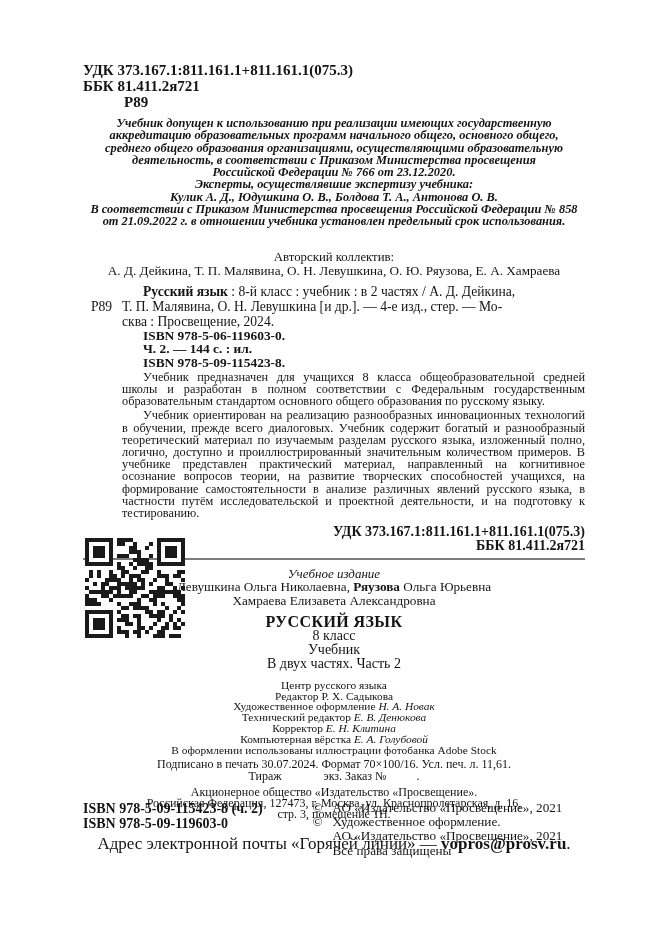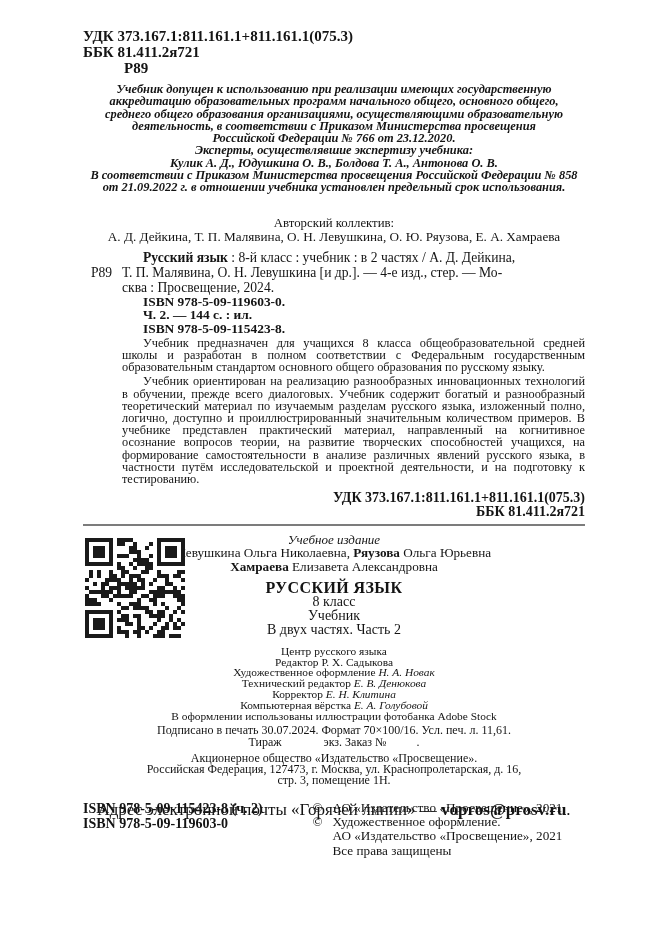--- a/index.html
+++ b/index.html
@@ -1,19 +1,19 @@
 <!DOCTYPE html>
 <html lang="ru"><head>
 <meta charset="utf-8">
 <style>
   html,body{margin:0;padding:0;background:#ffffff;}
   body{width:650px;height:937px;overflow:hidden;}
   .page{
     position:relative;box-sizing:border-box;width:650px;height:937px;
-    padding:28px 65px 0 83px;color:#141414;
+    padding:62px 65px 0 83px;color:#141414;
     font-family:"Liberation Serif","DejaVu Serif",serif;
   }
   .udk{font-weight:bold;font-size:15px;line-height:16px;}
   .code-top{margin-left:41px;}
   .approval{margin-top:7px;font-style:italic;font-weight:bold;font-size:12.4px;text-align:center;}
   .apline{line-height:12.3px;}
   .center{text-align:center;}
   .team-head{margin-top:23px;font-size:12.8px;line-height:13px;}
   .team-names{font-size:13.2px;line-height:13.5px;}
   .catalog{margin-left:39px;margin-top:7px;}
@@ -72,36 +72,36 @@
   <div class="center team-names">А. Д. Дейкина, Т. П. Малявина, О. Н. Левушкина, О. Ю. Ряузова, Е. А. Хамраева</div>
 
   <div class="catalog">
     <div class="rec l1">
       <span class="b">Русский язык</span><span> : 8-й класс : учебник : в 2 частях / А. Д. Дейкина,</span>
     </div>
     <div class="rec l2">
       <span class="code-rec">Р89</span><span>Т. П. Малявина, О. Н. Левушкина [и др.]. — 4-е изд., стер. — Мо-</span>
     </div>
     <div class="rec">сква : Просвещение, 2024.</div>
-    <div class="isbn">ISBN 978-5-09-119603-0.</div>
+    <div class="isbn">ISBN 978-5-06-119603-0.</div>
     <div class="isbn">Ч. 2. — 144 с. : ил.</div>
     <div class="isbn">ISBN 978-5-09-115423-8.</div>
     <p class="ann">Учебник предназначен для учащихся 8 класса общеобразовательной средней школы и разработан в полном соответствии с Федеральным государственным образовательным стандартом основного общего образования по русскому языку.</p>
     <p class="ann">Учебник ориентирован на реализацию разнообразных инновационных технологий в обучении, прежде всего диалоговых. Учебник содержит богатый и разнообразный теоретический материал по изучаемым разделам русского языка, изложенный полно, логично, доступно и проиллюстрированный значительным количеством примеров. В учебнике представлен практический материал, направленный на когнитивное осознание вопросов теории, на развитие творческих способностей учащихся, на формирование самостоятельности в анализе различных явлений русского языка, в частности путём исследовательской и проектной деятельности, и на подготовку к тестированию.</p>
   </div>
 
   <div class="udkr first">УДК 373.167.1:811.161.1+811.161.1(075.3)</div>
   <div class="udkr">ББК 81.411.2я721</div>
 
   <div class="rule"></div>
 
   <div class="center ed-label">Учебное издание</div>
   <div>
       <div class="edline"><span style="font-weight: normal;">Левушкина</span><span> Ольга Николаевна, </span><span style="font-weight: bold;">Ряузова</span><span> Ольга Юрьевна</span></div>
-      <div class="edline"><span style="font-weight: bold; text-align: right;">Хамраева</span><span> Елизавета Александровна</span></div>
+      <div class="edline"><span style="font-weight: normal; text-align: right;">Хамраева</span><span> Елизавета Александровна</span></div>
     </div>
 
   <div class="center book-title">РУССКИЙ ЯЗЫК</div>
   <div class="center book-sub">8 класс</div>
   <div class="center book-sub">Учебник</div>
   <div class="center book-sub">В двух частях. Часть 2</div>
 
   <div class="staff">
       <div class="stline"><span>Центр русского языка</span></div>
       <div class="stline"><span>Редактор </span><span style="">Р. Х. Садыкова</span></div>

